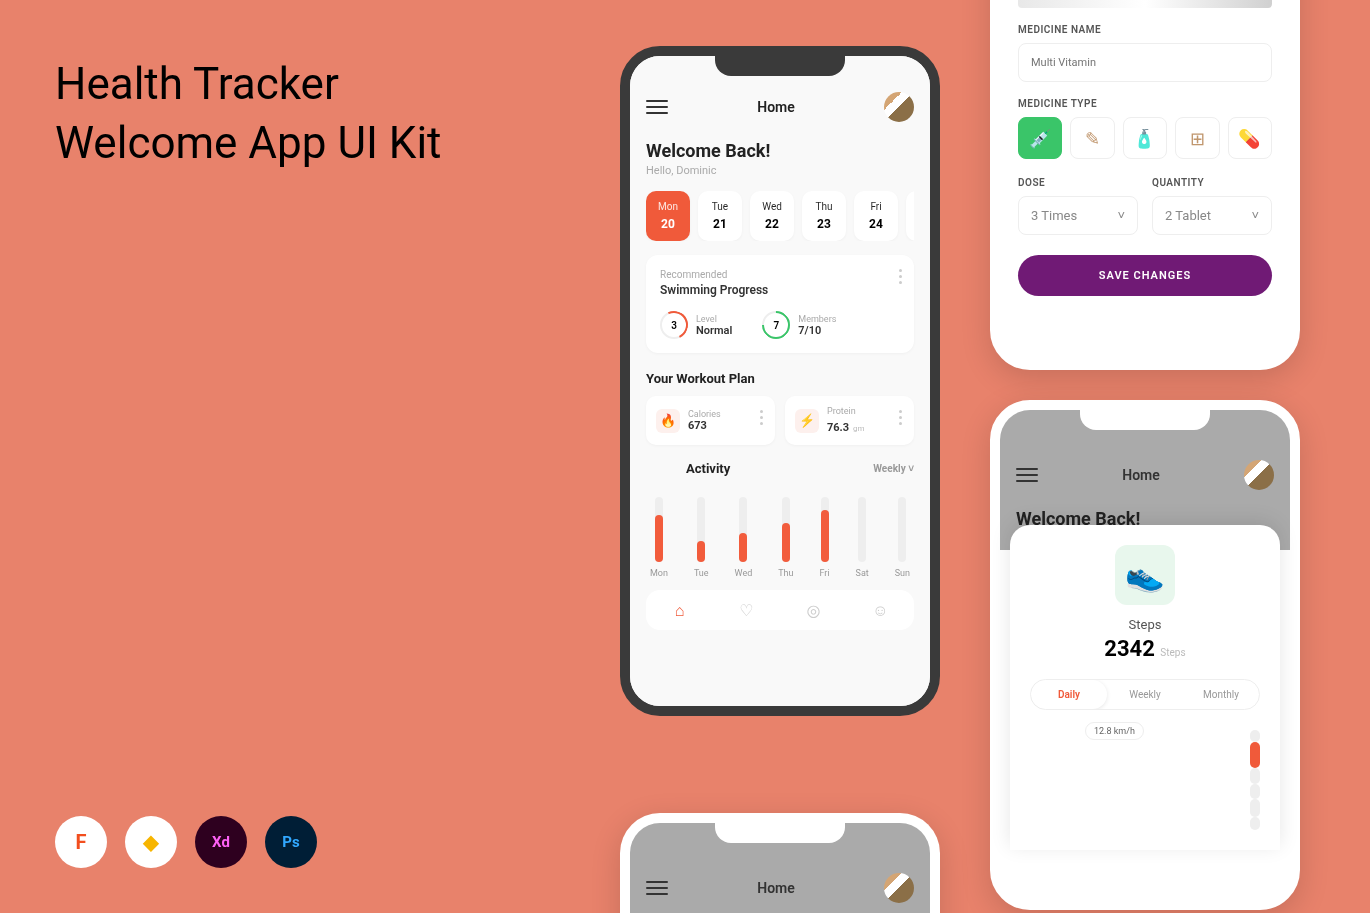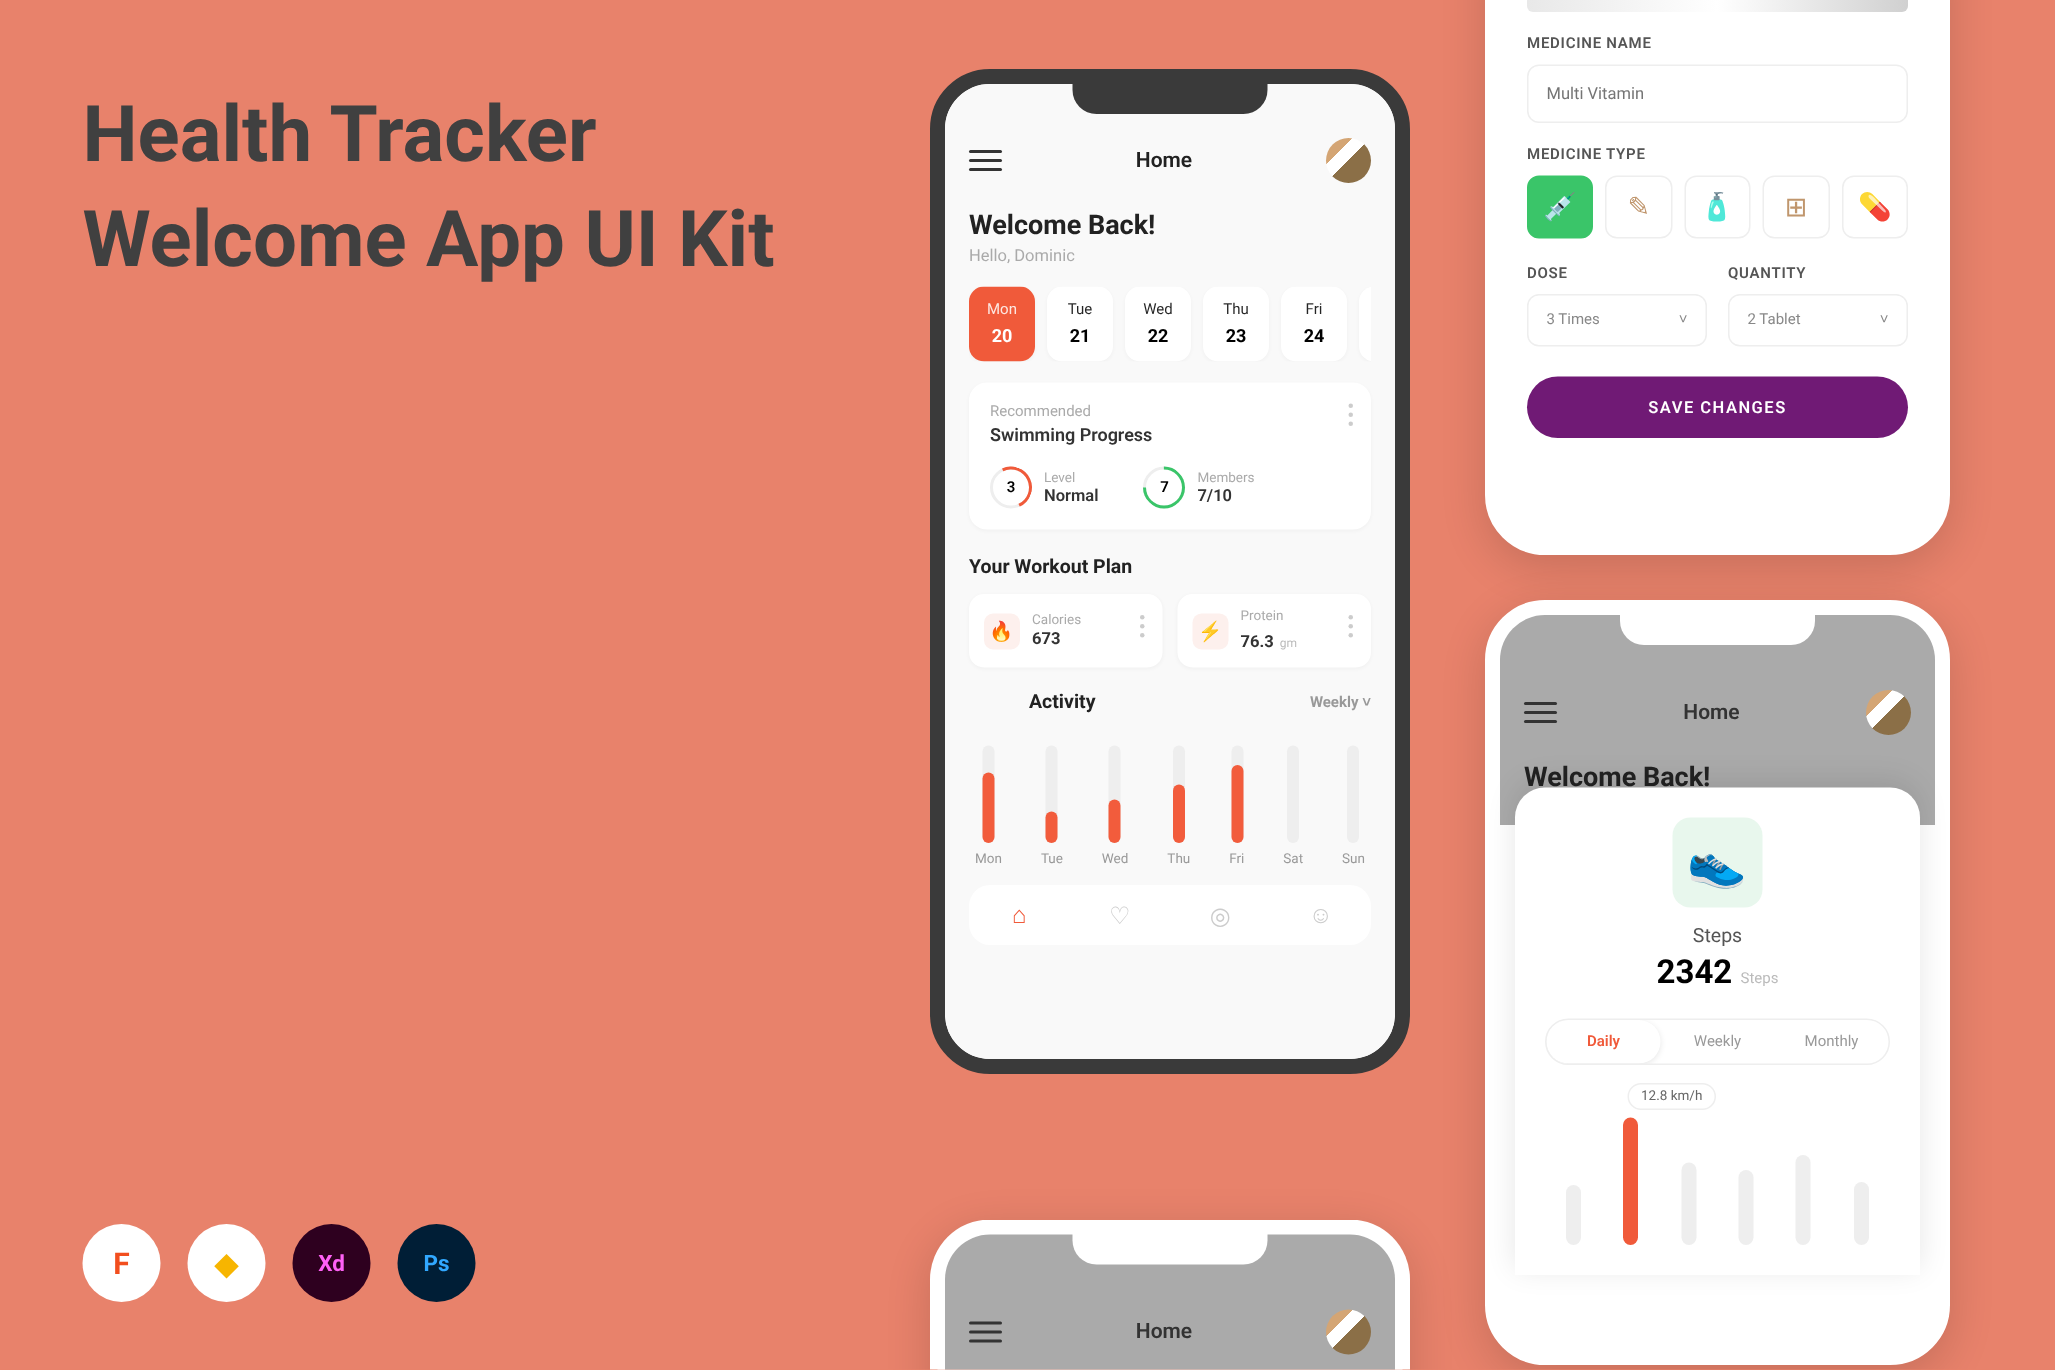--- a/index.html
+++ b/index.html
@@ -1,18 +1,18 @@
 <!DOCTYPE html>
 <html><head>
 <meta charset="utf-8">
 <style>
 * { margin: 0; padding: 0; box-sizing: border-box; font-family: -apple-system, BlinkMacSystemFont, "Segoe UI", Roboto, sans-serif; }
 body { background: #e8826b; width: 1370px; height: 913px; position: relative; overflow: hidden; }
 
-.hero-title { position: absolute; top: 55px; left: 55px; color: #404040; font-size: 52px; font-weight: 700; line-height: 1.35; }
+.hero-title { position: absolute; top: 55px; left: 55px; color: #000000; font-size: 44px; font-weight: 400; line-height: 1.35; }
 
 .tools { position: absolute; bottom: 45px; left: 55px; display: flex; gap: 18px; }
 .tool-badge { width: 52px; height: 52px; border-radius: 50%; background: #fff; display: flex; align-items: center; justify-content: center; font-size: 20px; font-weight: 700; }
 .tool-figma { color: #f24e1e; }
 .tool-sketch { color: #f7b500; }
 .tool-xd { background: #2e001f; color: #ff61f6; font-size: 15px; }
 .tool-ps { background: #001e36; color: #31a8ff; font-size: 15px; }
 
 
 .phone { position: absolute; background: #fff; }
@@ -81,35 +81,35 @@
 .phone2 { top: -40px; left: 990px; width: 310px; height: 410px; border-top-left-radius: 0; border-top-right-radius: 0; }
 .p2-content { padding: 18px; }
 .med-banner { height: 20px; background: linear-gradient(90deg,#e8e8e8,#fff,#d0d0d0); border-radius: 4px; margin-bottom: 16px; }
 .field-label { font-size: 10px; font-weight: 600; color: #555; letter-spacing: 0.5px; margin-bottom: 8px; }
 .text-input { width: 100%; padding: 12px; border: 1px solid #eee; border-radius: 8px; font-size: 11px; color: #aaa; margin-bottom: 16px; }
 .type-row { display: flex; gap: 8px; margin-bottom: 18px; }
 .type-chip { flex: 1; height: 42px; border: 1px solid #eee; border-radius: 8px; display: flex; align-items: center; justify-content: center; color: #c0966d; font-size: 18px; }
 .type-chip.active { background: #3ac569; color: #fff; border-color: #3ac569; }
 .two-col { display: flex; gap: 14px; margin-bottom: 20px; }
 .col { flex: 1; }
-.select { padding: 11px 12px; border: 1px solid #eee; border-radius: 8px; font-size: 10px; color: #888; display: flex; justify-content: space-between; align-items: center; }
+.select { padding: 11px 12px; border: 1px solid #eee; border-radius: 8px; font-size: 13px; color: #888; display: flex; justify-content: space-between; align-items: flex-start; }
 .primary-btn { width: 100%; padding: 14px; background: #701a75; color: #fff; border: none; border-radius: 24px; font-size: 11px; font-weight: 600; letter-spacing: 1px; }
 
 
 .phone3 { top: 400px; left: 990px; width: 310px; height: 510px; }
 .p3-top { background: #aaa; padding: 16px; padding-top: 30px; border-radius: 30px 30px 0 0; height: 140px; position: relative; }
 .p3-overlay { position: absolute; top: 115px; left: 10px; right: 10px; background: #fff; border-radius: 20px 20px 0 0; padding: 20px; box-shadow: 0 -4px 20px rgba(0,0,0,0.1); }
 .steps-icon { width: 60px; height: 60px; background: #e8f7ed; border-radius: 12px; margin: 0 auto 12px; display: flex; align-items: center; justify-content: center; color: #3ac569; font-size: 32px; }
 .steps-title { text-align: center; font-size: 13px; color: #555; }
 .steps-count { text-align: center; font-size: 22px; font-weight: 700; margin-top: 4px; }
 .steps-sub { font-size: 10px; color: #bbb; font-weight: 400; }
 .period-tabs { display: flex; border: 1px solid #eee; border-radius: 20px; margin-top: 18px; overflow: hidden; }
 .period-tab { flex: 1; padding: 9px; text-align: center; font-size: 10px; color: #999; }
 .period-tab.active { background: #fff; color: #f05a3a; font-weight: 600; box-shadow: 0 1px 4px rgba(0,0,0,0.1); border-radius: 20px; }
-.steps-chart { display: flex; justify-content: space-around; align-items: flex-end; height: 100px; margin-top: 20px; position: relative; }
+.steps-chart { display: flex; justify-content: space-around; align-items: flex-end; height: 100px; margin-top: 20px; position: relative; flex-direction: column; }
 .speed-badge { position: absolute; top: -8px; left: 55px; background: #fff; border: 1px solid #eee; border-radius: 10px; padding: 3px 8px; font-size: 9px; color: #666; }
 .steps-bar { width: 10px; background: #eee; border-radius: 5px; }
 .steps-bar.active { background: #f05a3a; }
 
 
 .phone4 { bottom: -80px; left: 620px; width: 320px; height: 180px; border-bottom: none; }
 .p4-content { background: #aaa; padding: 16px; padding-top: 30px; border-radius: 30px 30px 0 0; height: 100%; }
 .p4-content .page-title, .p3-top .page-title { color: #333; }
 
 </style>

